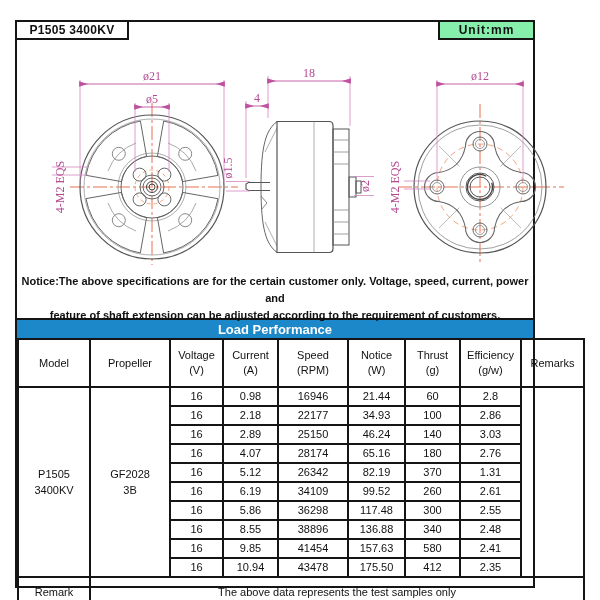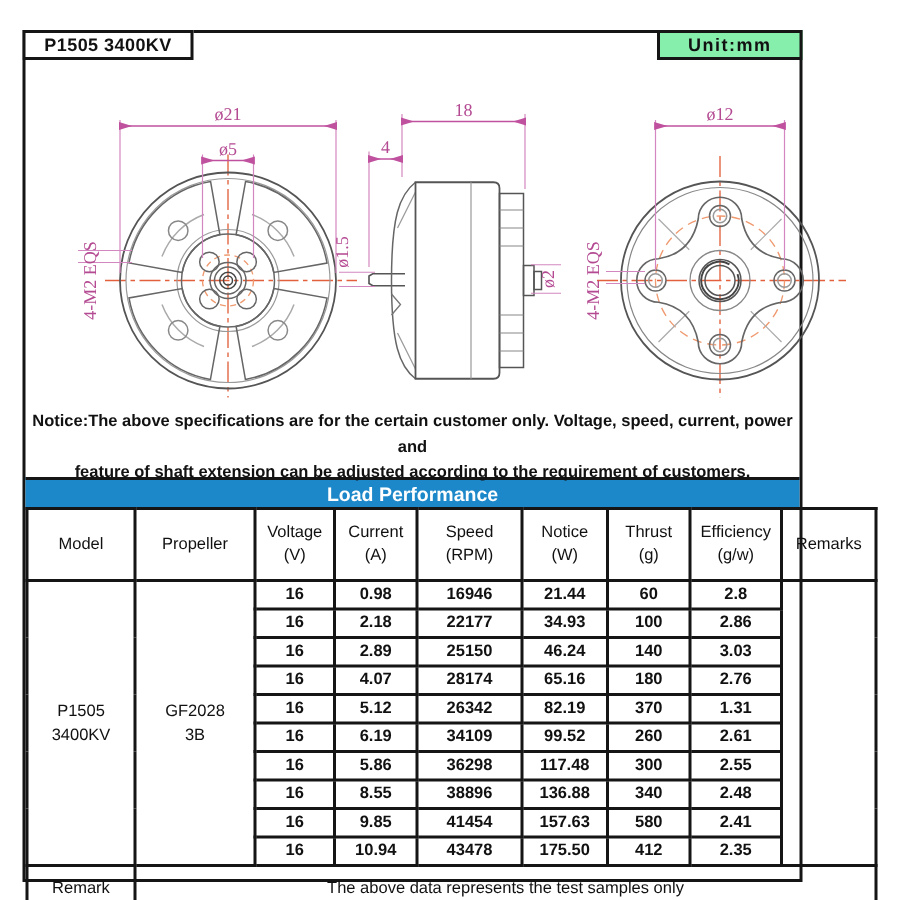--- a/index.html
+++ b/index.html
@@ -8,21 +8,21 @@
   .titlebox{position:absolute;left:-2px;top:-2px;width:114px;height:20px;border:2px solid #151515;box-sizing:border-box;background:#fff;display:flex;align-items:center;justify-content:center;font-size:12px;font-weight:bold;letter-spacing:.3px;}
   .unitbox{position:absolute;right:-2px;top:-2px;width:97px;height:20px;border:2px solid #151515;box-sizing:border-box;background:#86efac;display:flex;align-items:center;justify-content:center;font-size:12px;font-weight:bold;letter-spacing:1px;}
   svg.drawing{display:block;width:566px;height:243px;}
   .dim-text{font-family:"Liberation Serif",serif;font-size:12px;fill:#b44a92;}
   .notice{height:53px;box-sizing:border-box;padding-top:8px;font-size:11px;font-weight:bold;line-height:1.55;text-align:center;}
   .notice .lbl{}
   .loadbar{height:20px;border-top:2px solid #151515;box-sizing:border-box;background:#1d88c9;color:#fff;font-size:13px;font-weight:bold;display:flex;align-items:center;justify-content:center;}
   table.perf{width:100%;border-collapse:collapse;table-layout:fixed;}
   table.perf th,table.perf td{border:2px solid #151515;text-align:center;vertical-align:middle;padding:0;font-size:11px;font-weight:normal;}
   table.perf th{height:46px;white-space:pre-line;line-height:1.35;}
-  table.perf td.num{height:17px;line-height:1;font-weight:bold;}
+  table.perf td.num{height:17px;line-height:1;}
   td.merged{white-space:pre-line;line-height:1.5;font-size:11px;}
   tr.remark-row td{height:28px;}
   td.remark-label{font-size:11px;}
   td.remark-text{text-align:left;padding-left:9px;font-size:11.5px;}
 </style>
 </head>
 <body>
 
 <div class="sheet">
 

